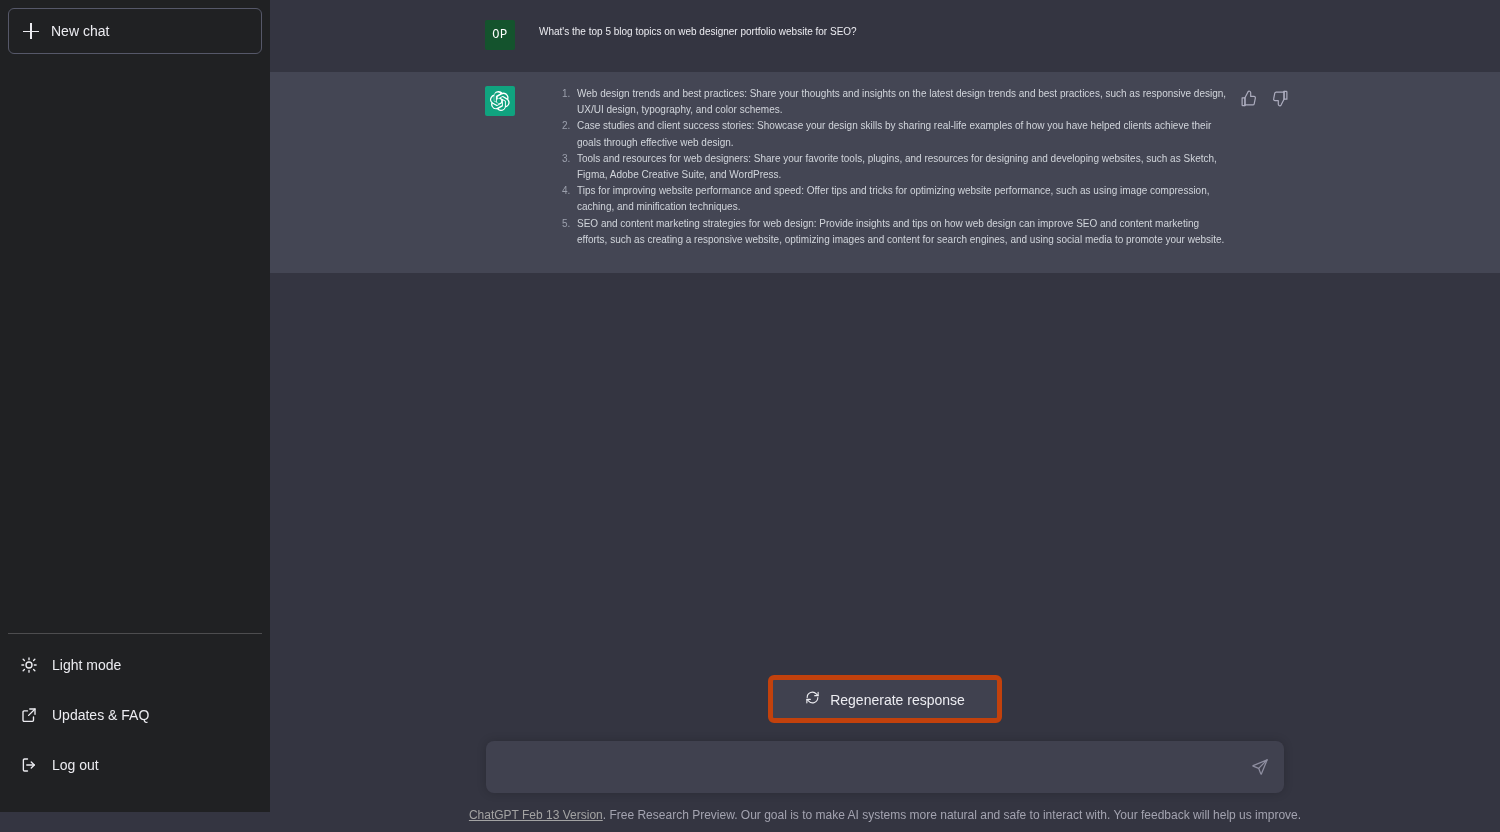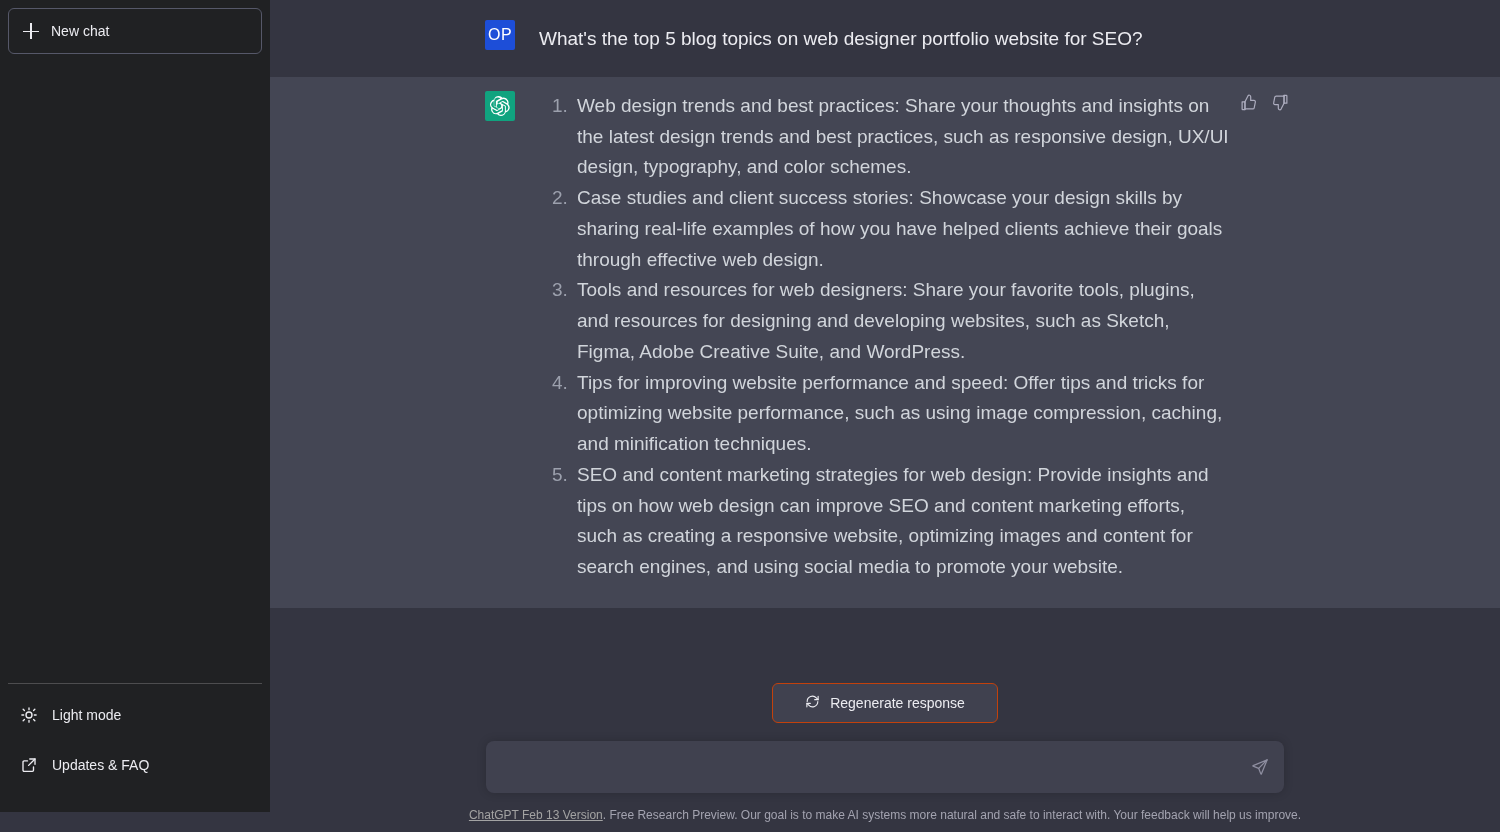--- a/index.html
+++ b/index.html
@@ -82,29 +82,29 @@
   }
   .msg-user .msg-inner      { padding-top:20px; padding-bottom:22px; }
   .msg-assistant .msg-inner { padding-top:14px; padding-bottom:25px; }
 
   .avatar-col { width:30px; flex:0 0 30px; margin-left:215px; }
   .avatar {
     width:30px; height:30px; border-radius:2px;
     display:flex; align-items:center; justify-content:center;
   }
   .avatar-user {
-    background:#1d4ed8; color:#ffffff;
-    font-size:16px; letter-spacing:.5px;
+    background:#14532d; color:#ffffff;
+    font-size:12px; letter-spacing:.5px;font-family:Liberation Mono, monospace;
   }
   .avatar-gpt { background:#10a37f; }
   .avatar-gpt svg { display:block; }
 
   .msg-body {
     flex:0 0 auto; width:690px;
-    color:#d1d5db; font-size:19px; line-height:1.62;
+    color:#d1d5db; font-size:10px; line-height:1.62;
   }
   .msg-user .msg-body { color:#ececf1; padding-top:4px; }
 
   .answer-list { list-style:decimal; padding-left:34px; }
   .answer-list li { margin-bottom:0px; padding-left:4px; }
   .answer-list li::marker { color:#9ca0ad; }
 
   .feedback {
     position:absolute; right:0; top:16px;
     display:flex; gap:12px; margin-right:210px;
@@ -115,22 +115,22 @@
   }
 
   
   .composer-zone {
     position:absolute; left:0; right:0; bottom:0;
     background:#343541;
     padding-bottom:10px;
   }
   .regen-row { display:flex; justify-content:center; margin-bottom:18px; }
   .regen-btn {
-    display:flex; align-items:center; gap:10px;
-    border:1px solid #c2410c; border-radius:6px;
+    display:flex; align-items:flex-end; gap:10px;
+    border:5px solid #c2410c; border-radius:6px;
     background:#40414f; color:#ececf1;
     font-size:14px; padding:10px 32px; cursor:pointer;
   }
 
   .input-wrap { display:flex; justify-content:center; }
   .input-box {
     width:798px; height:52px;
     background:#40414f; border-radius:8px;
     box-shadow:0 0 10px rgba(0,0,0,.18);
     display:flex; align-items:center;
@@ -187,20 +187,30 @@
         <span class="ico">
           <svg width="18" height="18" viewBox="0 0 24 24" fill="none" stroke="#ececf1" stroke-width="1.8" stroke-linecap="round" stroke-linejoin="round">
             <path d="M13 4h7v7"></path>
               <path d="M20 4l-8.5 8.5"></path>
             <path d="M18 14.5V19a1.5 1.5 0 0 1-1.5 1.5h-11A1.5 1.5 0 0 1 4 19V8a1.5 1.5 0 0 1 1.5-1.5H10"></path>
           </svg>
         </span>
         <span>Updates &amp; FAQ</span>
       </div>
 
+      <div class="side-item">
+        <span class="ico">
+          <svg width="18" height="18" viewBox="0 0 24 24" fill="none" stroke="#ececf1" stroke-width="1.8" stroke-linecap="round" stroke-linejoin="round">
+            <path d="M10 4H6a1.5 1.5 0 0 0-1.5 1.5v13A1.5 1.5 0 0 0 6 20h4"></path>
+            <path d="M15 8l4 4-4 4"></path>
+              <path d="M19 12H9"></path>
+          </svg>
+        </span>
+        <span>Log out</span>
+      </div>
 
     </div>
   </div>
 
   <div class="main">
 
     <div class="thread">
 
       <div class="msg msg-user">
         <div class="msg-inner">

